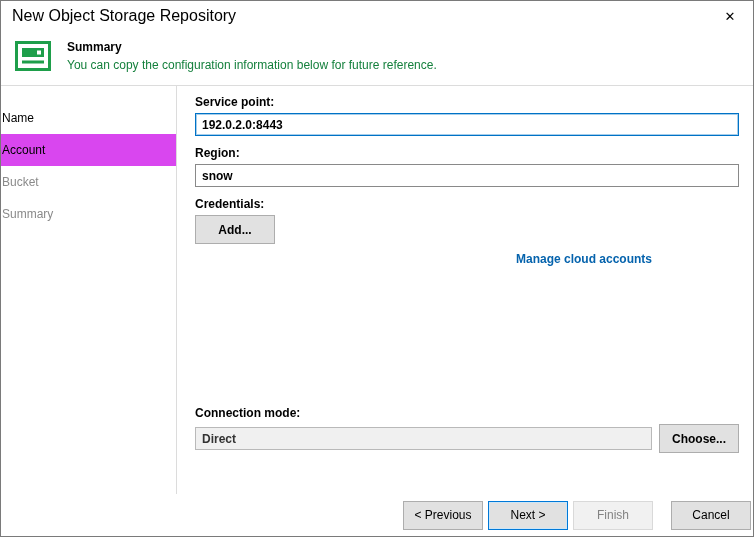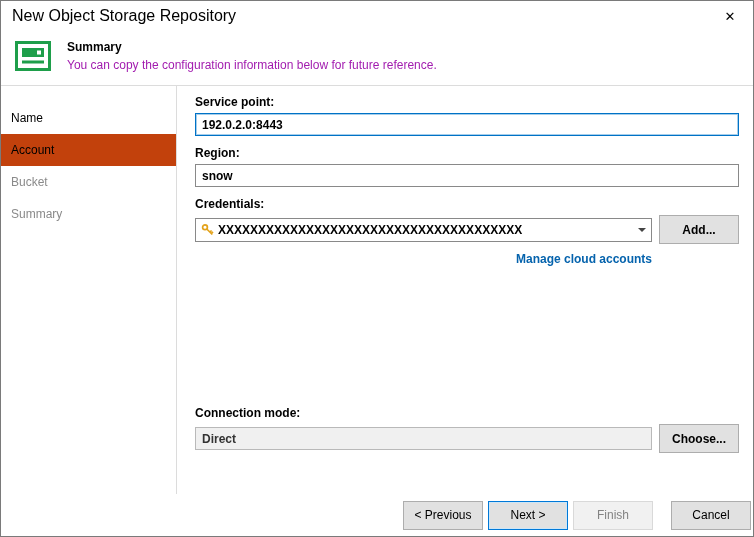--- a/index.html
+++ b/index.html
@@ -36,42 +36,42 @@
   }
   
   .header {
     display: flex;
     align-items: flex-start;
     padding: 5px 14px 9px 12px;
     flex: 0 0 auto;
   }
   .header-icon { width: 40px; height: 40px; margin-right: 14px; flex: 0 0 auto; }
   .header-title { font-weight: bold; margin: 4px 0 4px 0; }
-  .header-desc { color: #a21caf; }
+  .header-desc { color: #15803d; }
   
   .body-row {
     flex: 1 1 auto;
     display: flex;
     border-top: 1px solid #dcdcdc;
     min-height: 0;
   }
   .sidebar {
     width: 176px;
     flex: 0 0 auto;
     border-right: 1px solid #dcdcdc;
     padding-top: 16px;
   }
   .sidebar-item {
-    padding: 8px 0 8px 10px;
+    padding: 8px 0 8px 1px;
     line-height: 16px;
     color: #8a8a8a;
     cursor: default;
   }
   .sidebar-item.done { color: #000; }
-  .sidebar-item.selected { background: #c2410c; color: #000; }
+  .sidebar-item.selected { background: #d946ef; color: #000; }
   .content {
     flex: 1 1 auto;
     padding: 9px 14px 0 18px;
     position: relative;
     font-weight: bold;
   }
   .field-label { margin: 0 0 4px 0; }
   .group { margin-top: 10px; }
   .group.first { margin-top: 0; }
   input.text {
@@ -182,32 +182,20 @@
       </div>
 
       <div class="group">
         <div class="field-label">Region:</div>
         <input type="text" class="text" value="snow" style="">
       </div>
 
       <div class="group">
         <div class="field-label">Credentials:</div>
         <div class="inline-row">
-          <div class="combo">
-            <span class="combo-key">
-              <svg width="13" height="13" viewBox="0 0 13 13" aria-hidden="true">
-                <circle cx="4" cy="4.2" r="2.4" fill="none" stroke="#e3a21a" stroke-width="1.7"></circle>
-                <path d="M5.8 6 L11.3 11.5 M8.9 9.1 L10.6 7.5 M10.3 10.5 L12 8.9" stroke="#e3a21a" stroke-width="1.7" fill="none"></path>
-              </svg>
-            </span>
-            <span class="combo-value">XXXXXXXXXXXXXXXXXXXXXXXXXXXXXXXXXXXXXX</span>
-            <span class="combo-arrow-box">
-              <span class="tri-down"></span>
-            </span>
-          </div>
           <button class="btn">Add...</button>
         </div>
         <div class="link-row">
           <span class="link">Manage cloud accounts</span>
         </div>
       </div>
 
       <div class="group connection-group">
         <div class="field-label">Connection mode:</div>
         <div class="inline-row">

